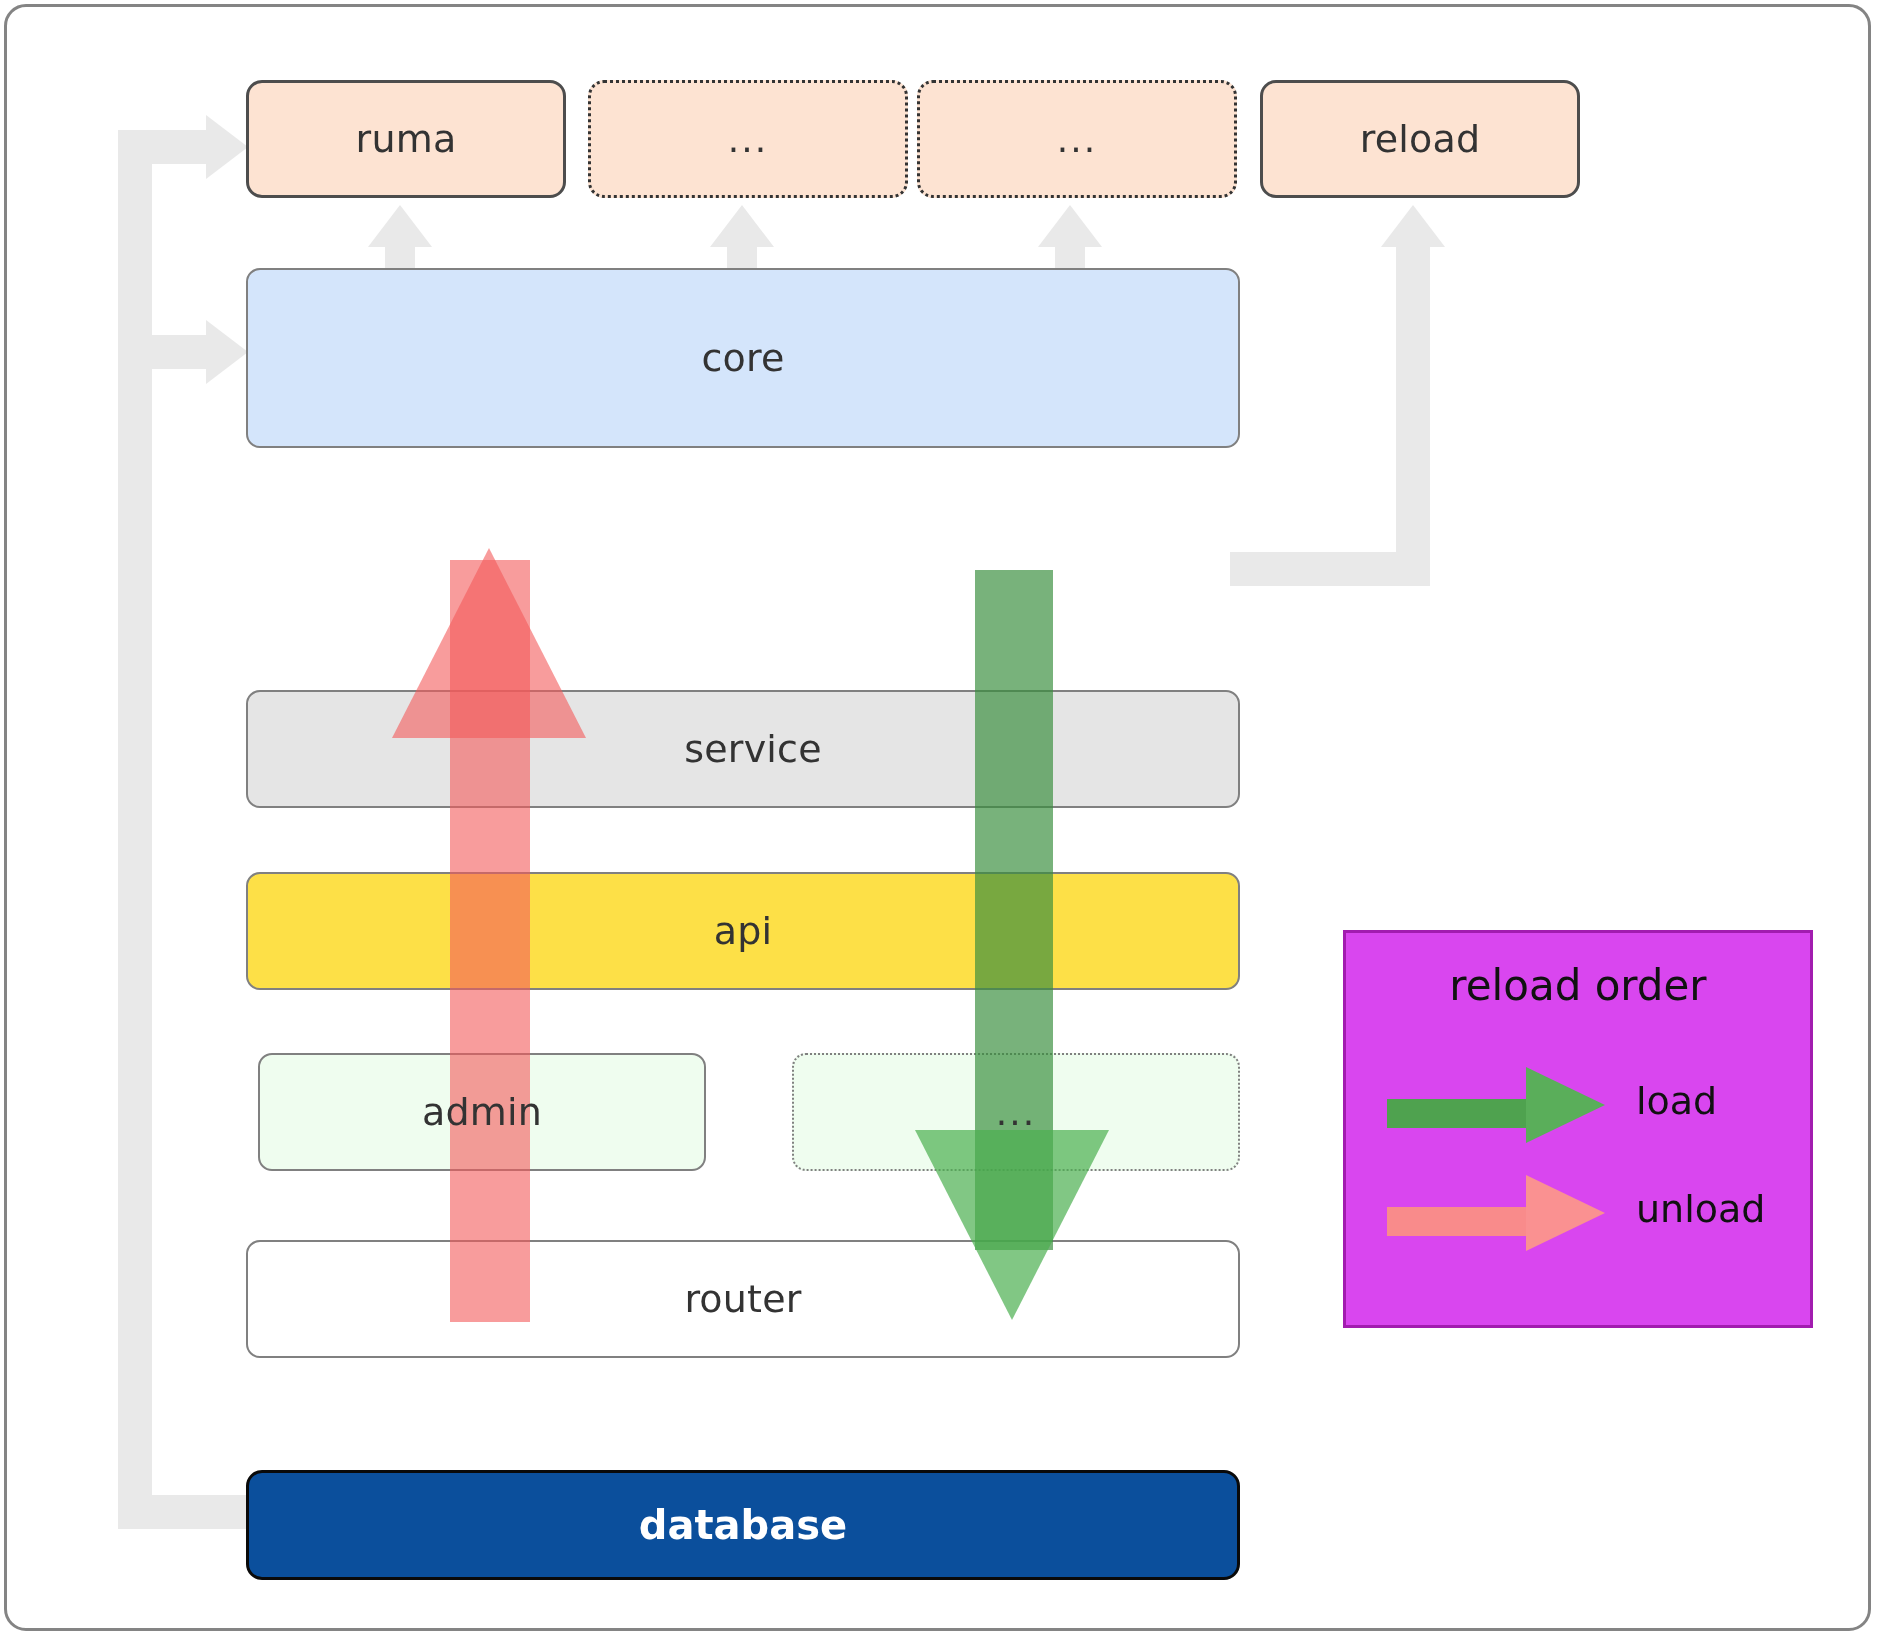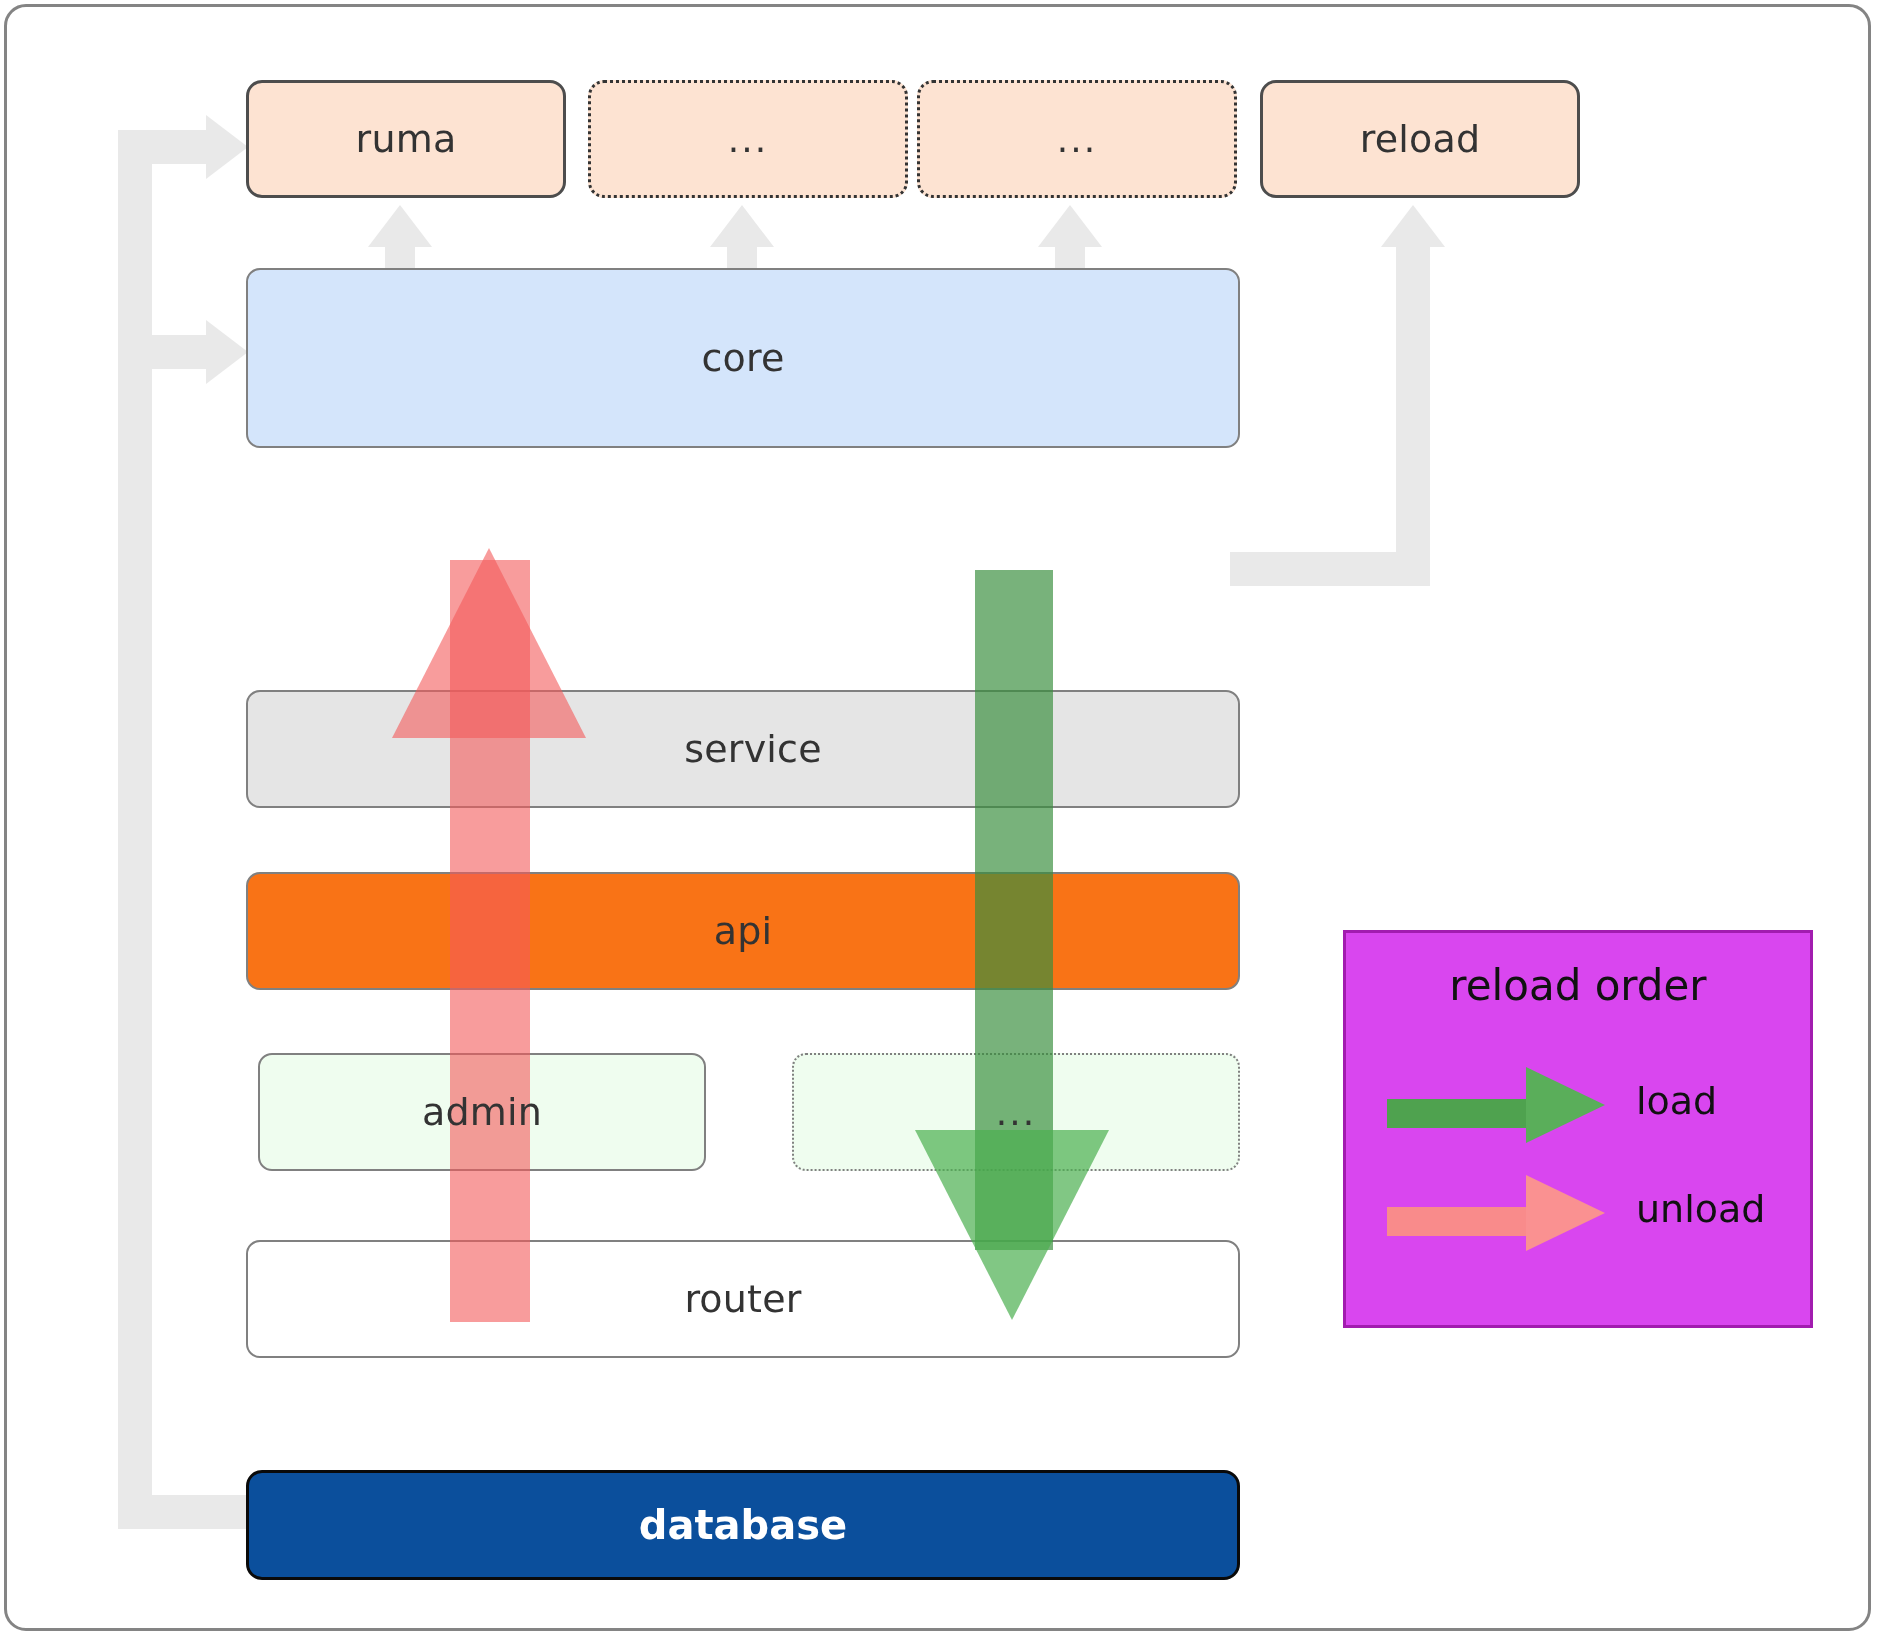--- a/index.html
+++ b/index.html
@@ -63,21 +63,21 @@
   .layer {
     border: 2px solid #808080;
     border-radius: 14px;
     left: 246px;
     width: 994px;
     height: 176px;
   }
   .layer.core      { background: #d4e5fb; }
   .layer.database  { background: #9af79a; }
   .layer.service   { background: #e5e5e5; padding-left: 20px; }
-  .layer.api       { background: #f97316; }
+  .layer.api       { background: #fde047; }
   .layer.admin     { background: #effdef; left:246px; width:448px; }
   .layer.dots      { background: #effdef; left:792px; width:448px; border:2px dotted #808080; }
   .layer.router    { background: #ffffff; }
 
   .app {
     position: absolute;
     left: 246px;
     width: 994px;
     height: 110px;
     top: 1470px;

